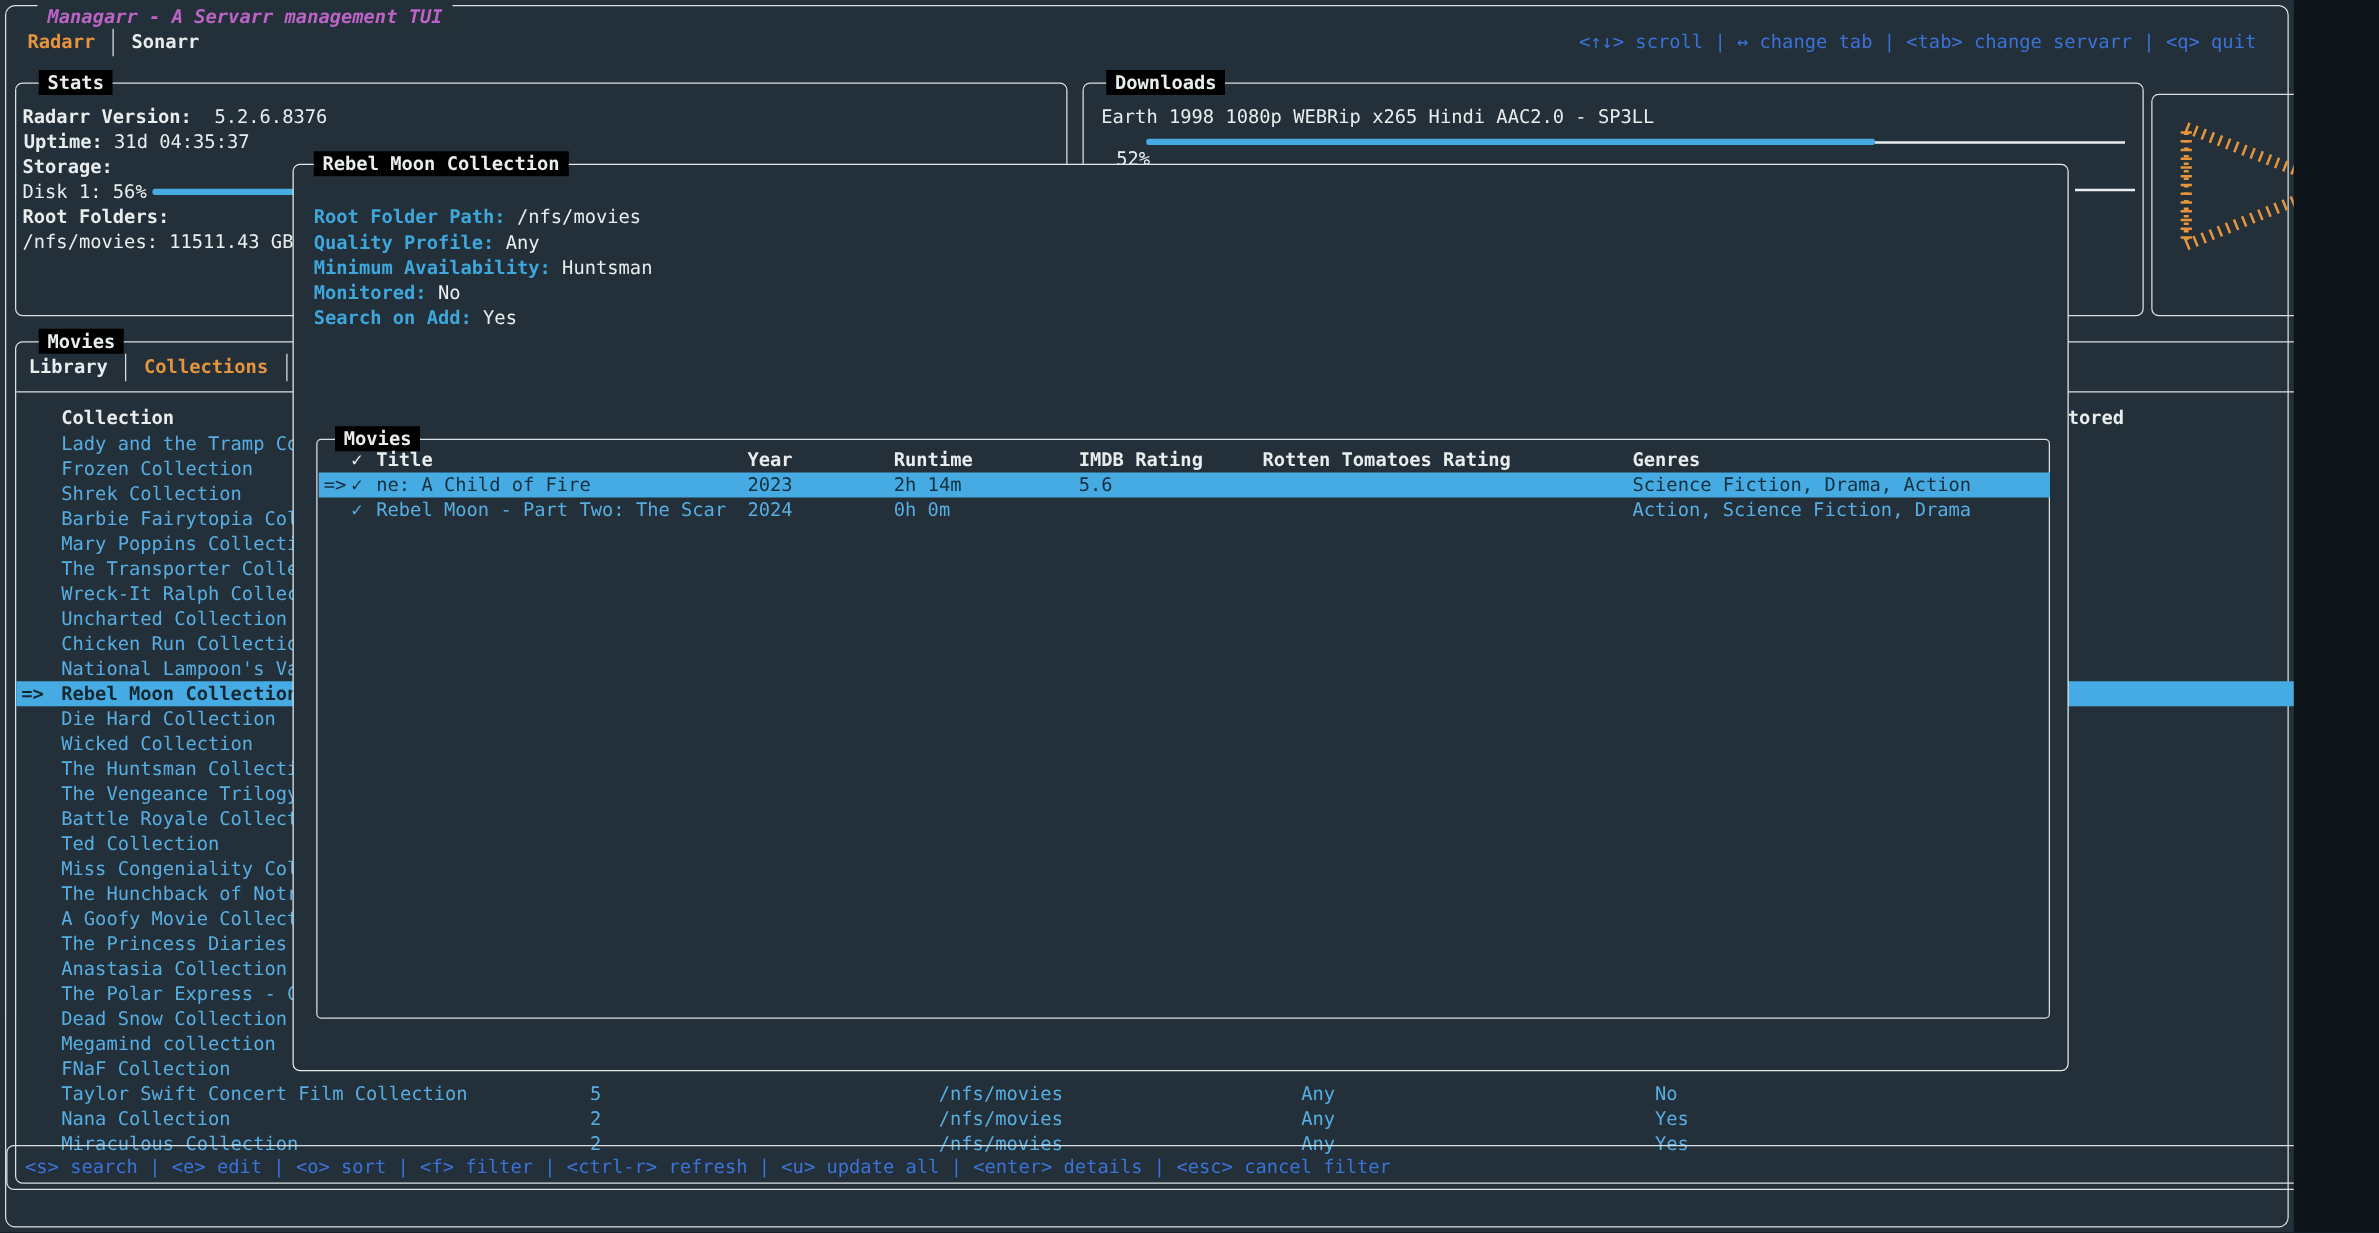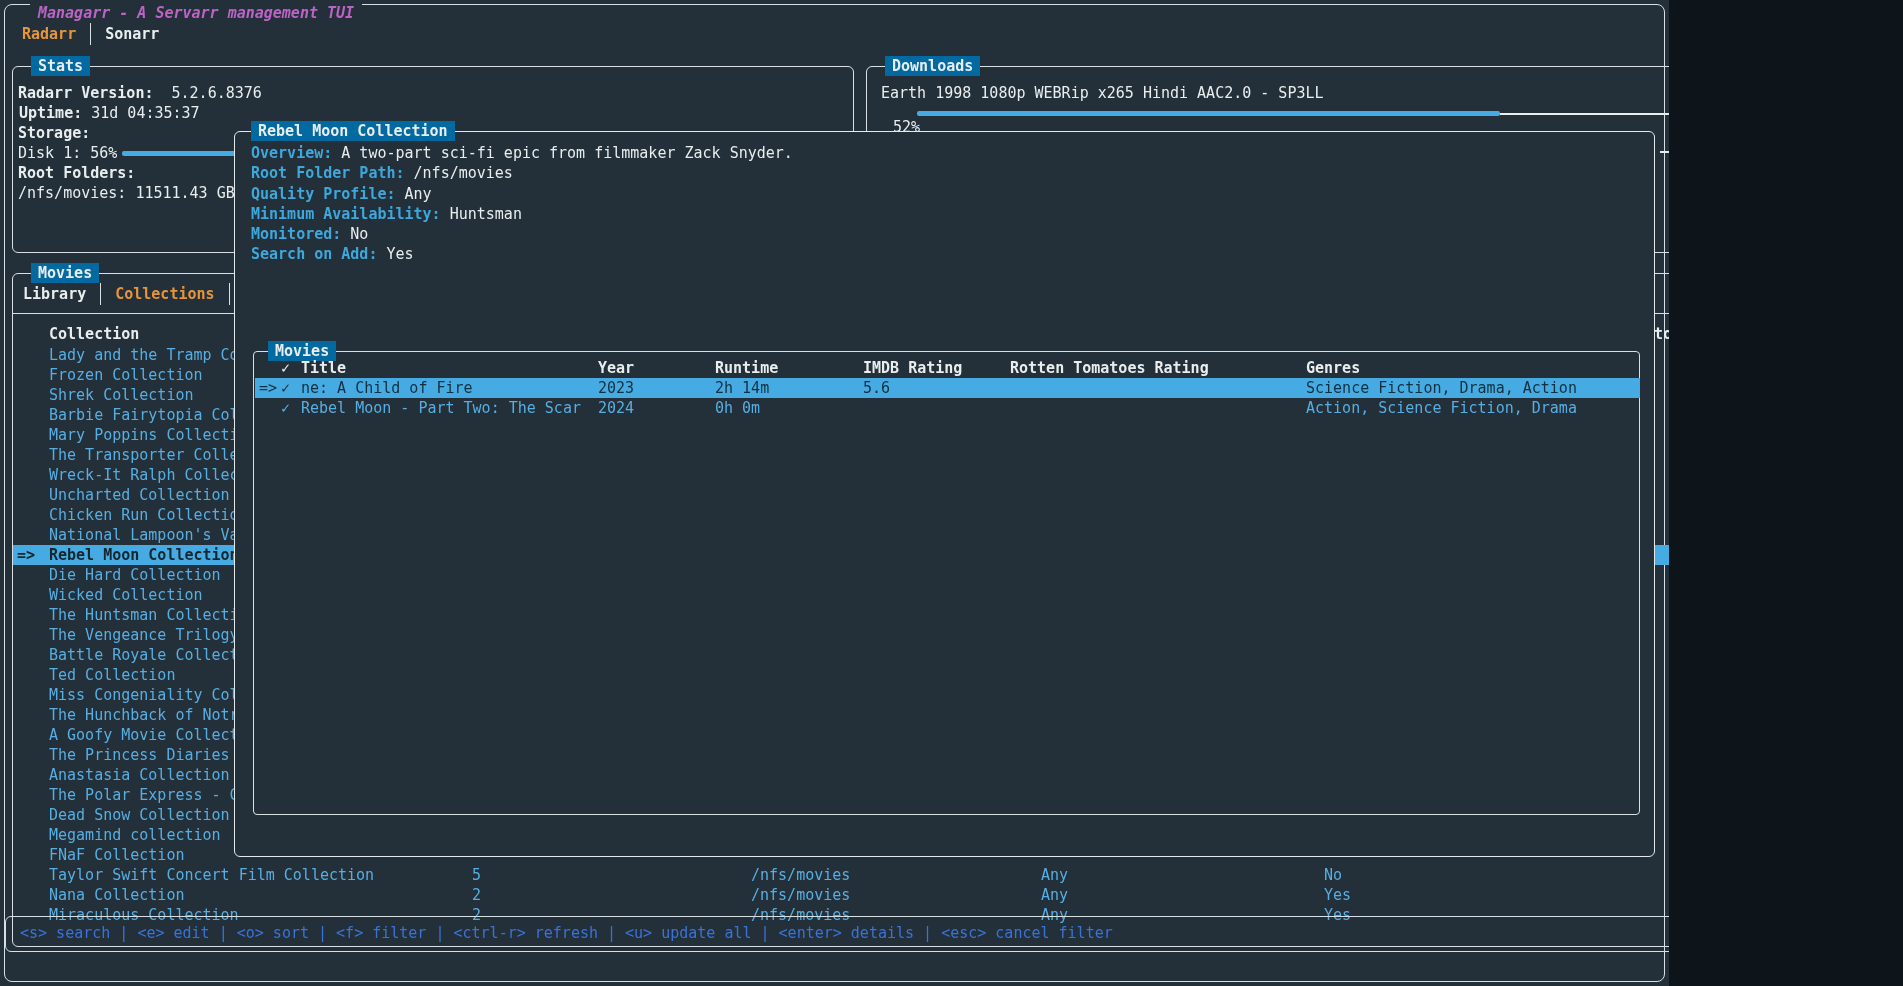--- a/index.html
+++ b/index.html
@@ -1,21 +1,21 @@
 <!DOCTYPE html>
 <html><head>
 <meta charset="utf-8">
 <style>
   html,body{margin:0;padding:0;background:#0d151a;}
-  .app{position:relative;width:1669px;height:986px;background:#233039;color:#E9EDEE;
+  .app{position:relative;width:1835px;height:986px;background:#233039;color:#E9EDEE;
        font-family:"DejaVu Sans Mono","Liberation Mono",monospace;font-size:15px;line-height:20px;
        overflow:hidden;}
   .frame{position:absolute;left:4px;top:4px;right:4px;bottom:4px;border:1px solid #D9E0E3;border-radius:8px;}
   .panel{position:absolute;border:1px solid #D9E0E3;border-radius:6px;}
-  .ptitle{position:absolute;top:-11px;left:18px;background:#0369a1;padding:0 7px;font-weight:bold;color:#E9EDEE;white-space:pre;}
+  .ptitle{position:absolute;top:-11px;left:18px;background:#000000;padding:0 7px;font-weight:bold;color:#E9EDEE;white-space:pre;}
   .row{position:absolute;white-space:pre;}
   .b{font-weight:bold;}
   .key{color:#3B72D8;}
   .flabel{color:#3EA7DC;font-weight:bold;}
   .orange{color:#E6953C;font-weight:bold;}
   .magenta{color:#BC63C6;font-style:italic;font-weight:bold;}
   .gaugefill{position:absolute;background:#45ABE2;height:5px;border-radius:2px;}
   .gaugerest{position:absolute;background:#E9EDEE;height:2px;}
   .vsep{display:inline-block;width:1px;height:22px;background:#D9E0E3;vertical-align:middle;margin:0 14px;}
   
@@ -56,20 +56,21 @@
   .footerbar{position:absolute;left:5px;top:916px;width:1891px;height:34px;border:1px solid #D9E0E3;border-radius:6px;}
   .footkeys{position:absolute;left:14px;top:6px;white-space:pre;}
 </style>
 </head>
 <body>
 
 <div class="app">
   <div class="frame"></div>
 
   <div class="apptitle magenta">Managarr - A Servarr management TUI</div>
+  <div class="topkeys key">&lt;↑↓&gt; scroll | ↔ change tab | &lt;tab&gt; change servarr | &lt;q&gt; quit</div>
   <div class="tabsbar"><span class="tab orange">Radarr</span><span class="vsep"></span><span class="tab b">Sonarr</span></div>
 
   <div class="panel" id="stats" style="left:12px;top:66px;width:840px;height:185px;">
     <span class="ptitle">Stats</span>
     <div class="row" style="left:5px;top:16px;"><span class="b">Radarr Version:</span><span>  </span><span>5.2.6.8376</span></div>
     <div class="row" style="left:6px;top:36px;"><span class="b">Uptime:</span><span> </span><span>31d 04:35:37</span></div>
     <div class="row b" style="left:5px;top:56px;">Storage:</div>
     <div class="row" style="left:5px;top:76px;">Disk 1: 56%</div>
     <div class="gaugefill" style="left:109px;top:84px;width:118px;"></div>
     <div class="row b" style="left:5px;top:96px;">Root Folders:</div>
@@ -330,21 +331,20 @@
           <span class="c1">2</span>
           <span class="c2">/nfs/movies</span>
           <span class="c3">Any</span>
           <span class="c4">Yes</span>
         </div>
     </div>
   </div>
 
   <div class="modal">
     <span class="ptitle" style="left:16px;">Rebel Moon Collection</span>
-    <div class="mfield" style="top:11px;"><span class="flabel">Overview:</span><span> A two-part sci-fi epic from filmmaker Zack Snyder.</span></div>
     <div class="mfield" style="top:31px;"><span class="flabel">Root Folder Path:</span><span> /nfs/movies</span></div>
     <div class="mfield" style="top:52px;"><span class="flabel">Quality Profile:</span><span> Any</span></div>
     <div class="mfield" style="top:72px;"><span class="flabel">Minimum Availability:</span><span> Huntsman</span></div>
     <div class="mfield" style="top:92px;"><span class="flabel">Monitored:</span><span> No</span></div>
     <div class="mfield" style="top:112px;"><span class="flabel">Search on Add:</span><span> Yes</span></div>
 
     <div class="mtable">
       <span class="ptitle" style="left:14px;">Movies</span>
       <div class="trow thead" style="top:6px;">
         <span class="t-check">✓</span>

